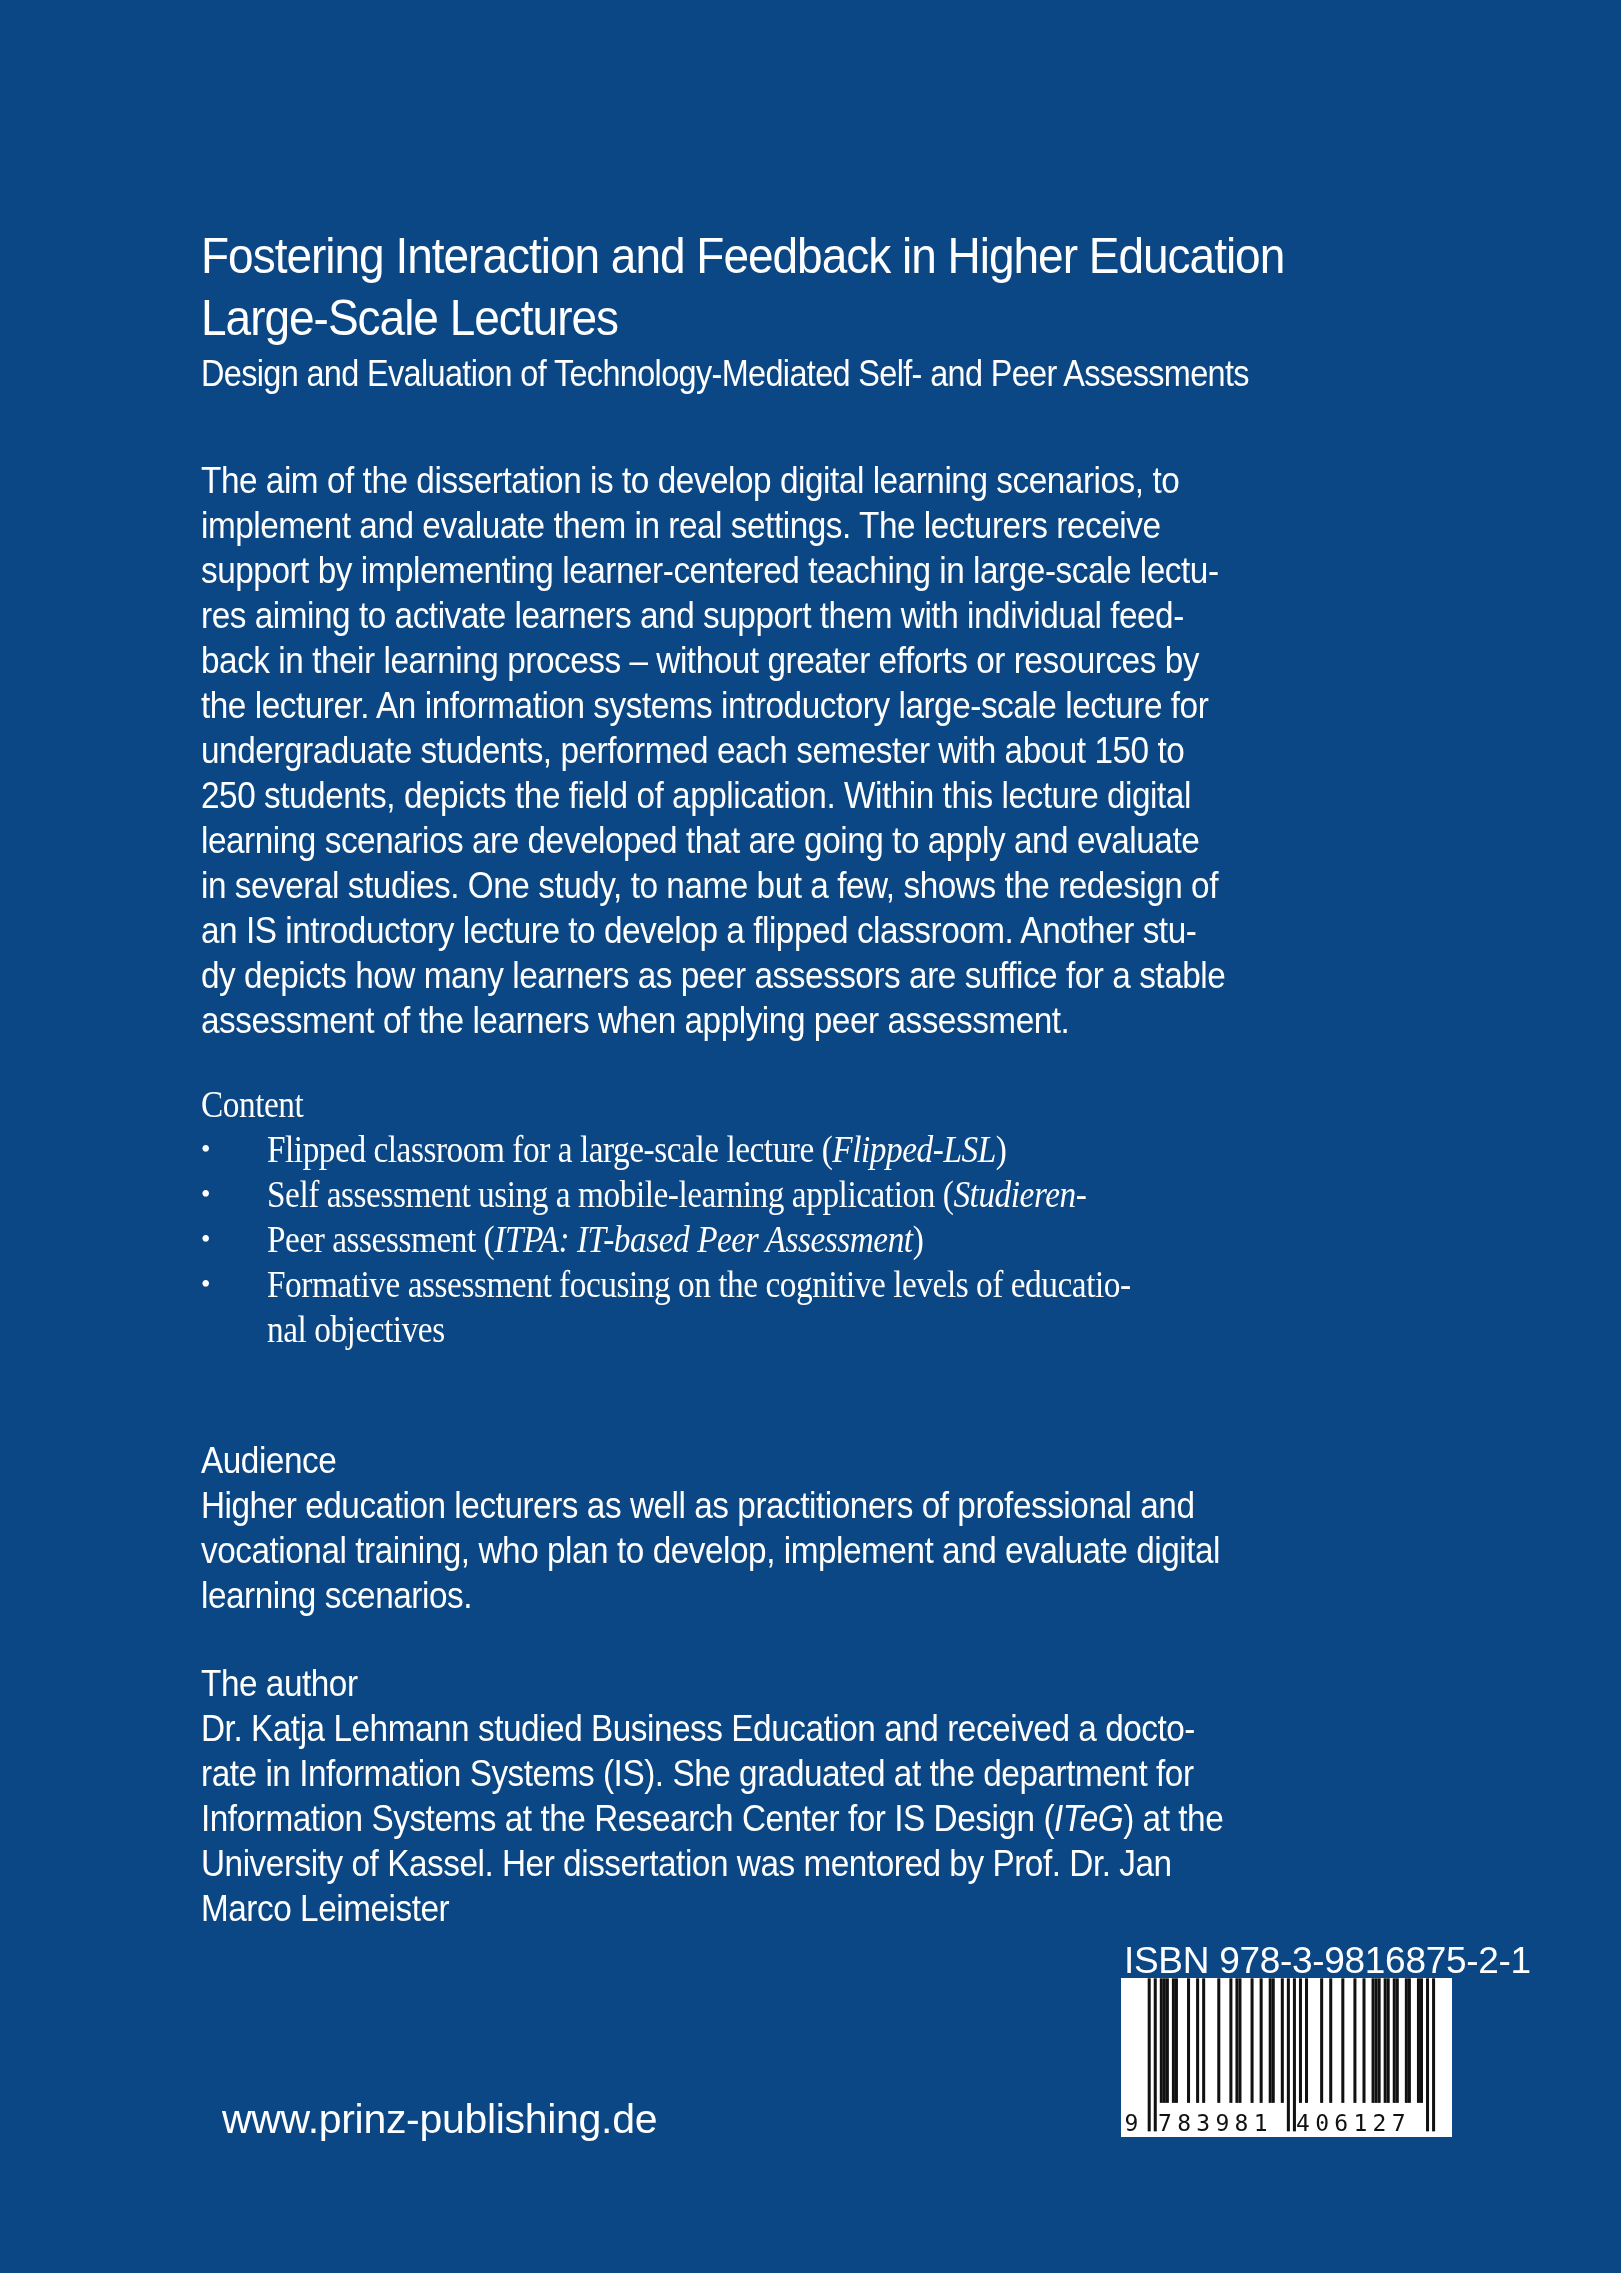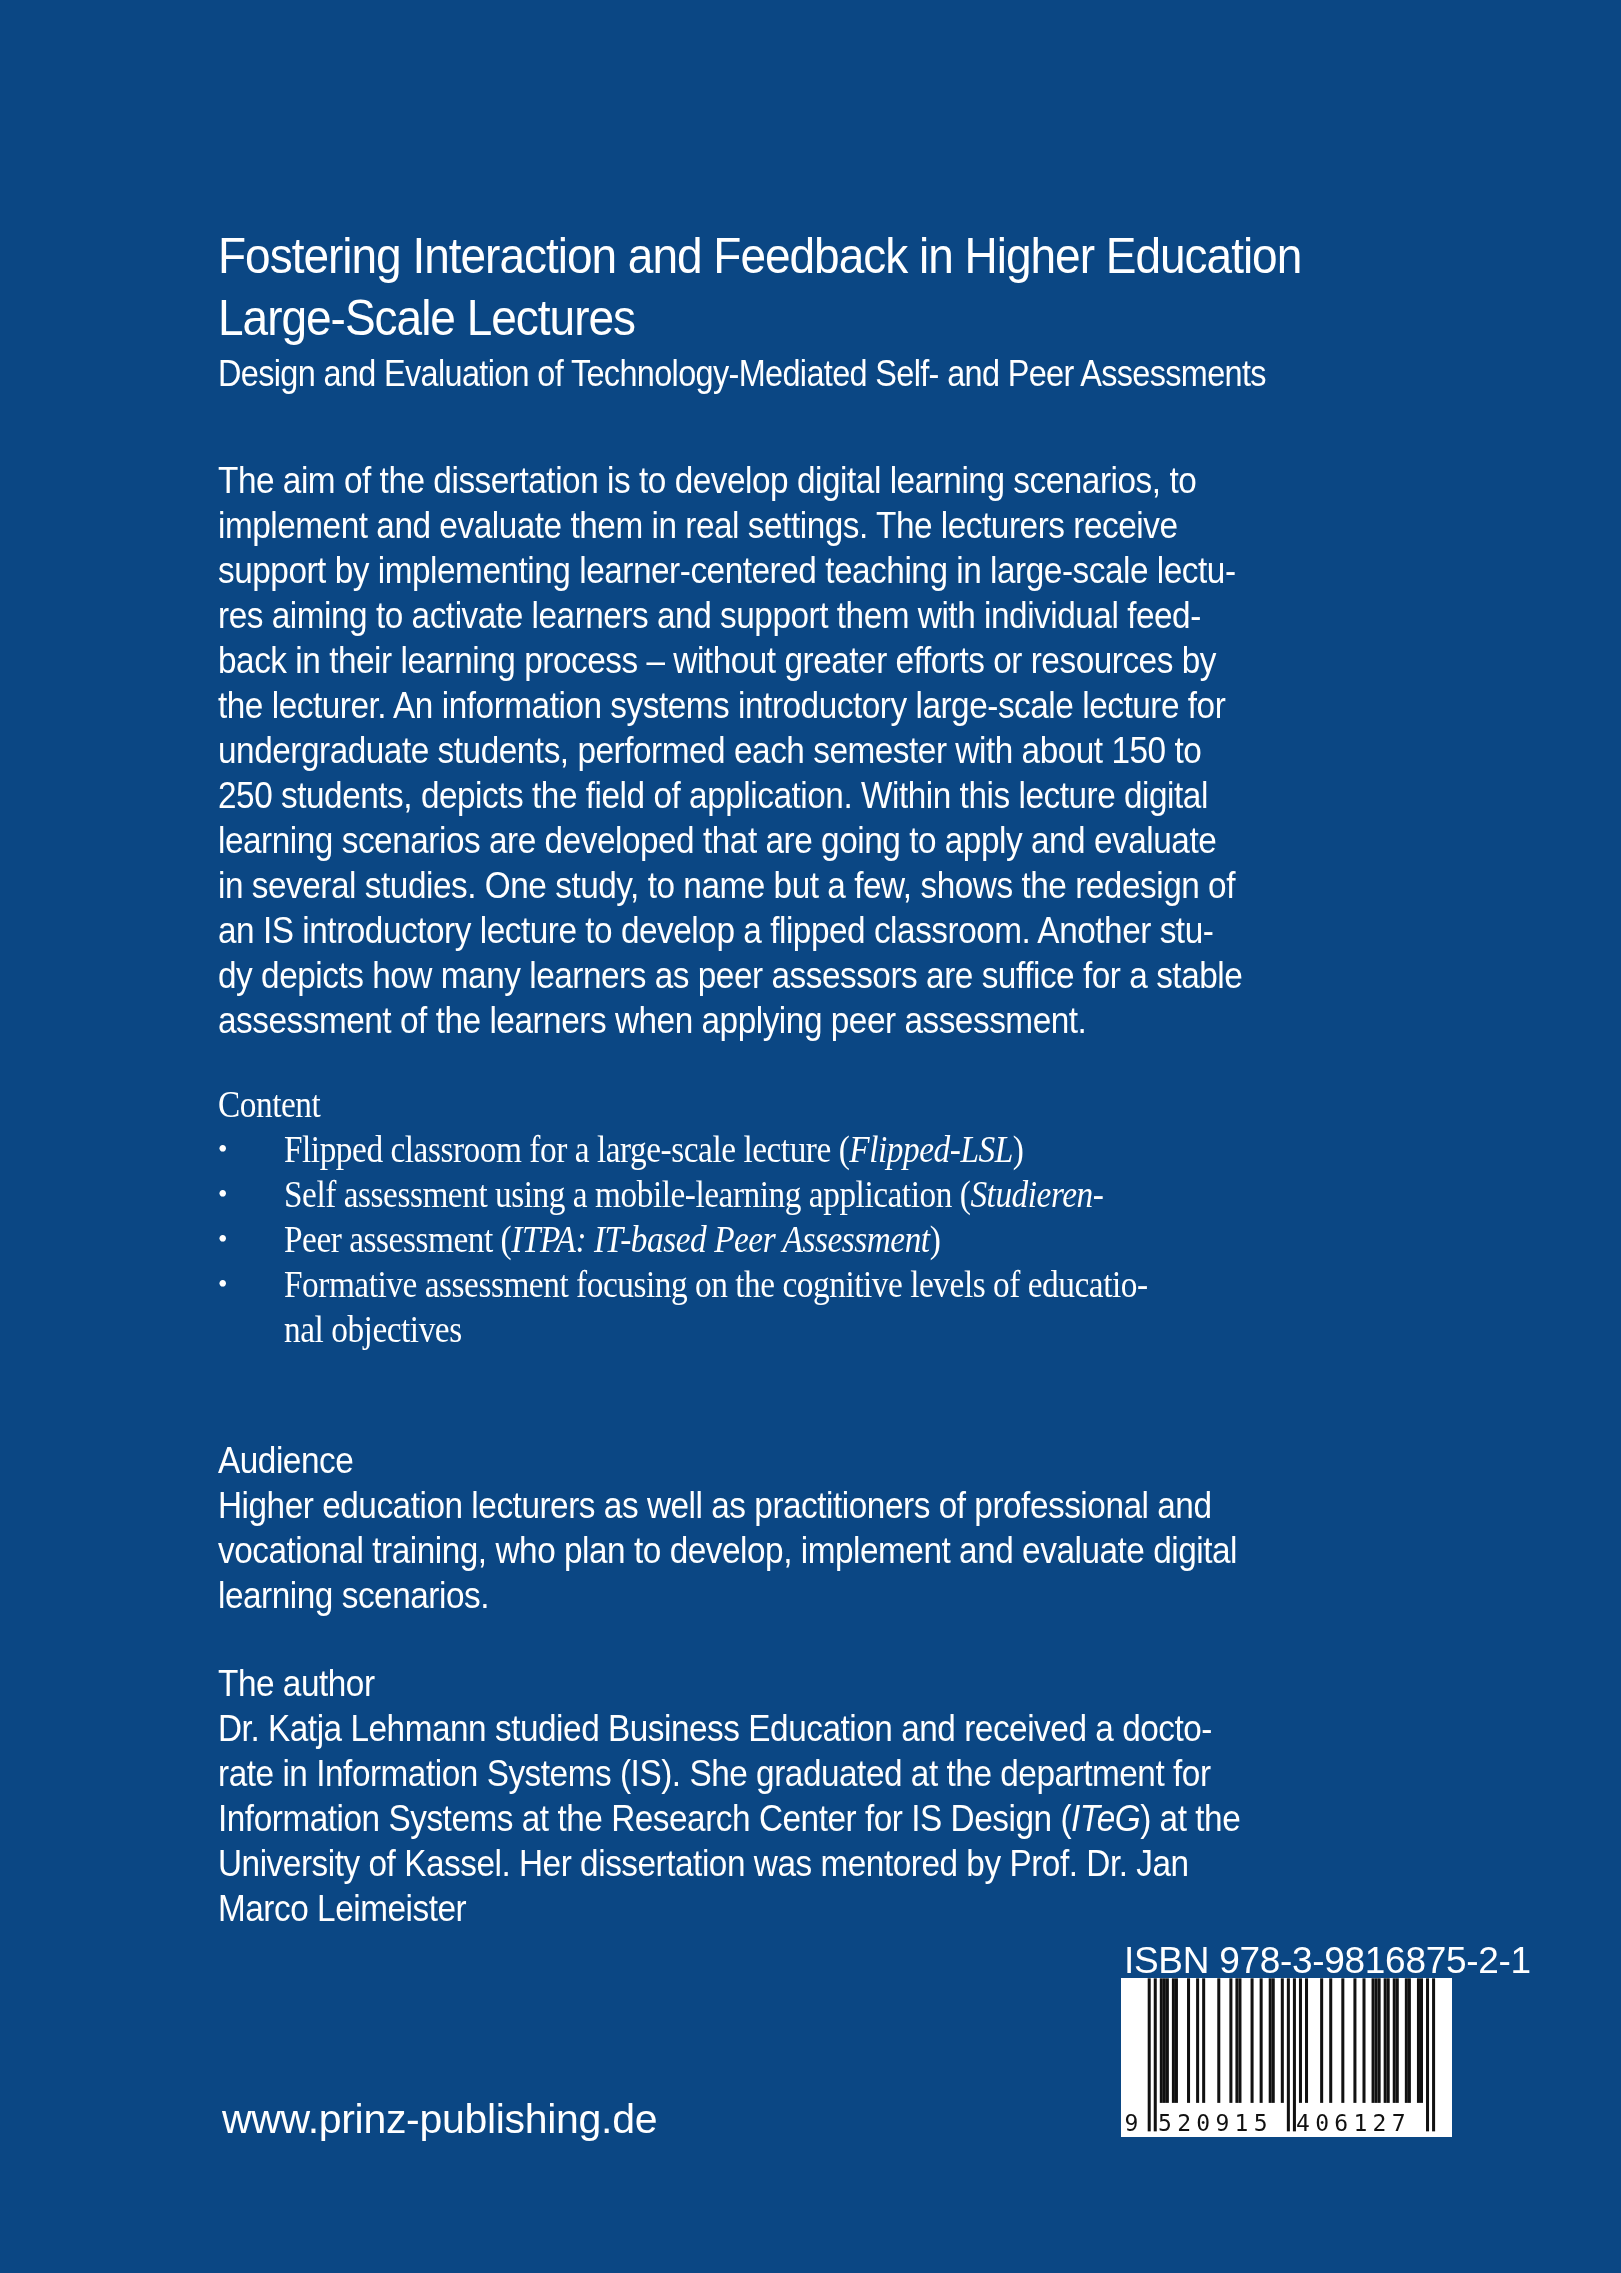--- a/index.html
+++ b/index.html
@@ -16,21 +16,21 @@
       font-family: "Liberation Sans", sans-serif;
     }
     .cover {
       position: absolute;
       left: 0; top: 0;
       width: 1622px; height: 2273px;
       background: #0b4784;
     }
     .block {
       position: absolute;
-      left: 218px;
+      left: 201px;
       width: 1265px;
     }
     .line {
       display: block;
       white-space: nowrap;
       transform-origin: left top;
     }
     
     .title-block { top: 225px; }
     .title-line {
@@ -229,20 +229,20 @@
         <rect x="308.80" y="0" width="3.40" height="140" fill="#111111"></rect>
         <rect x="319.00" y="0" width="3.40" height="140" fill="#111111"></rect>
         <rect x="322.40" y="0" width="3.40" height="140" fill="#111111"></rect>
         <rect x="332.60" y="0" width="3.40" height="140" fill="#111111"></rect>
         <rect x="336.00" y="0" width="3.40" height="140" fill="#111111"></rect>
         <rect x="342.80" y="0" width="3.40" height="172" fill="#111111"></rect>
         <rect x="349.60" y="0" width="3.40" height="172" fill="#111111"></rect>
       </svg>
     <div class="barcode-digits">
       <span style="left:3.6px;">9</span>
-      <span style="left:37px; letter-spacing:5.3px;">520915</span>
+      <span style="left:37px; letter-spacing:5.3px;">783981</span>
       <span style="left:175px; letter-spacing:5.3px;">406127</span>
     </div>
   </div>
 
   <div class="website">www.prinz-publishing.de</div>
 </div>
 
 
 </body></html>

